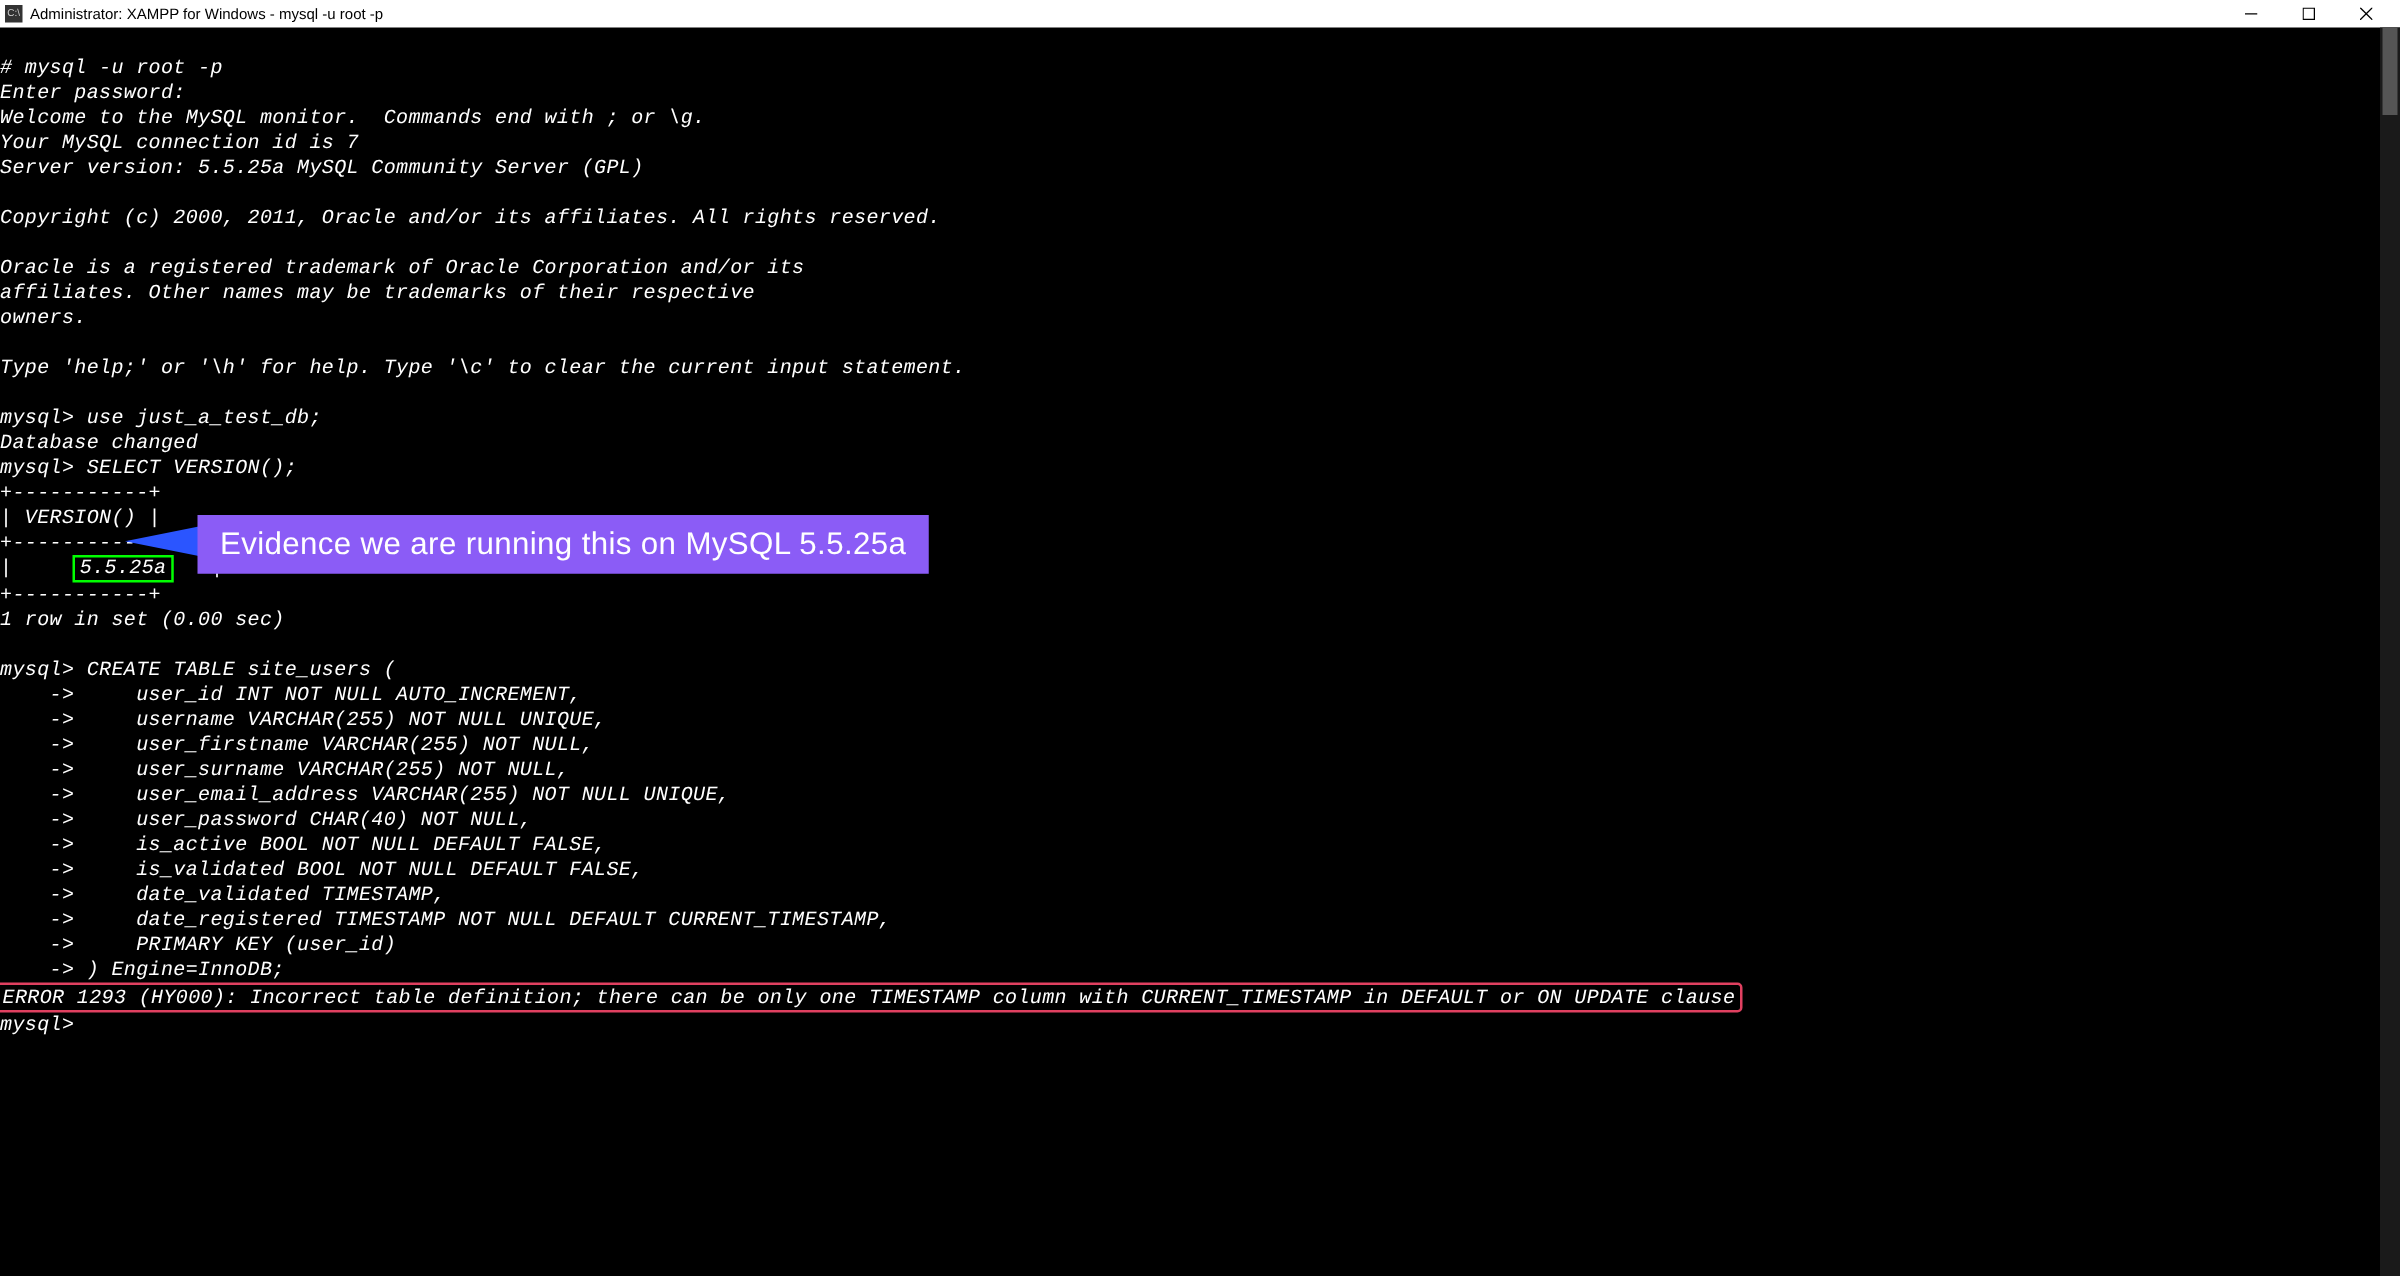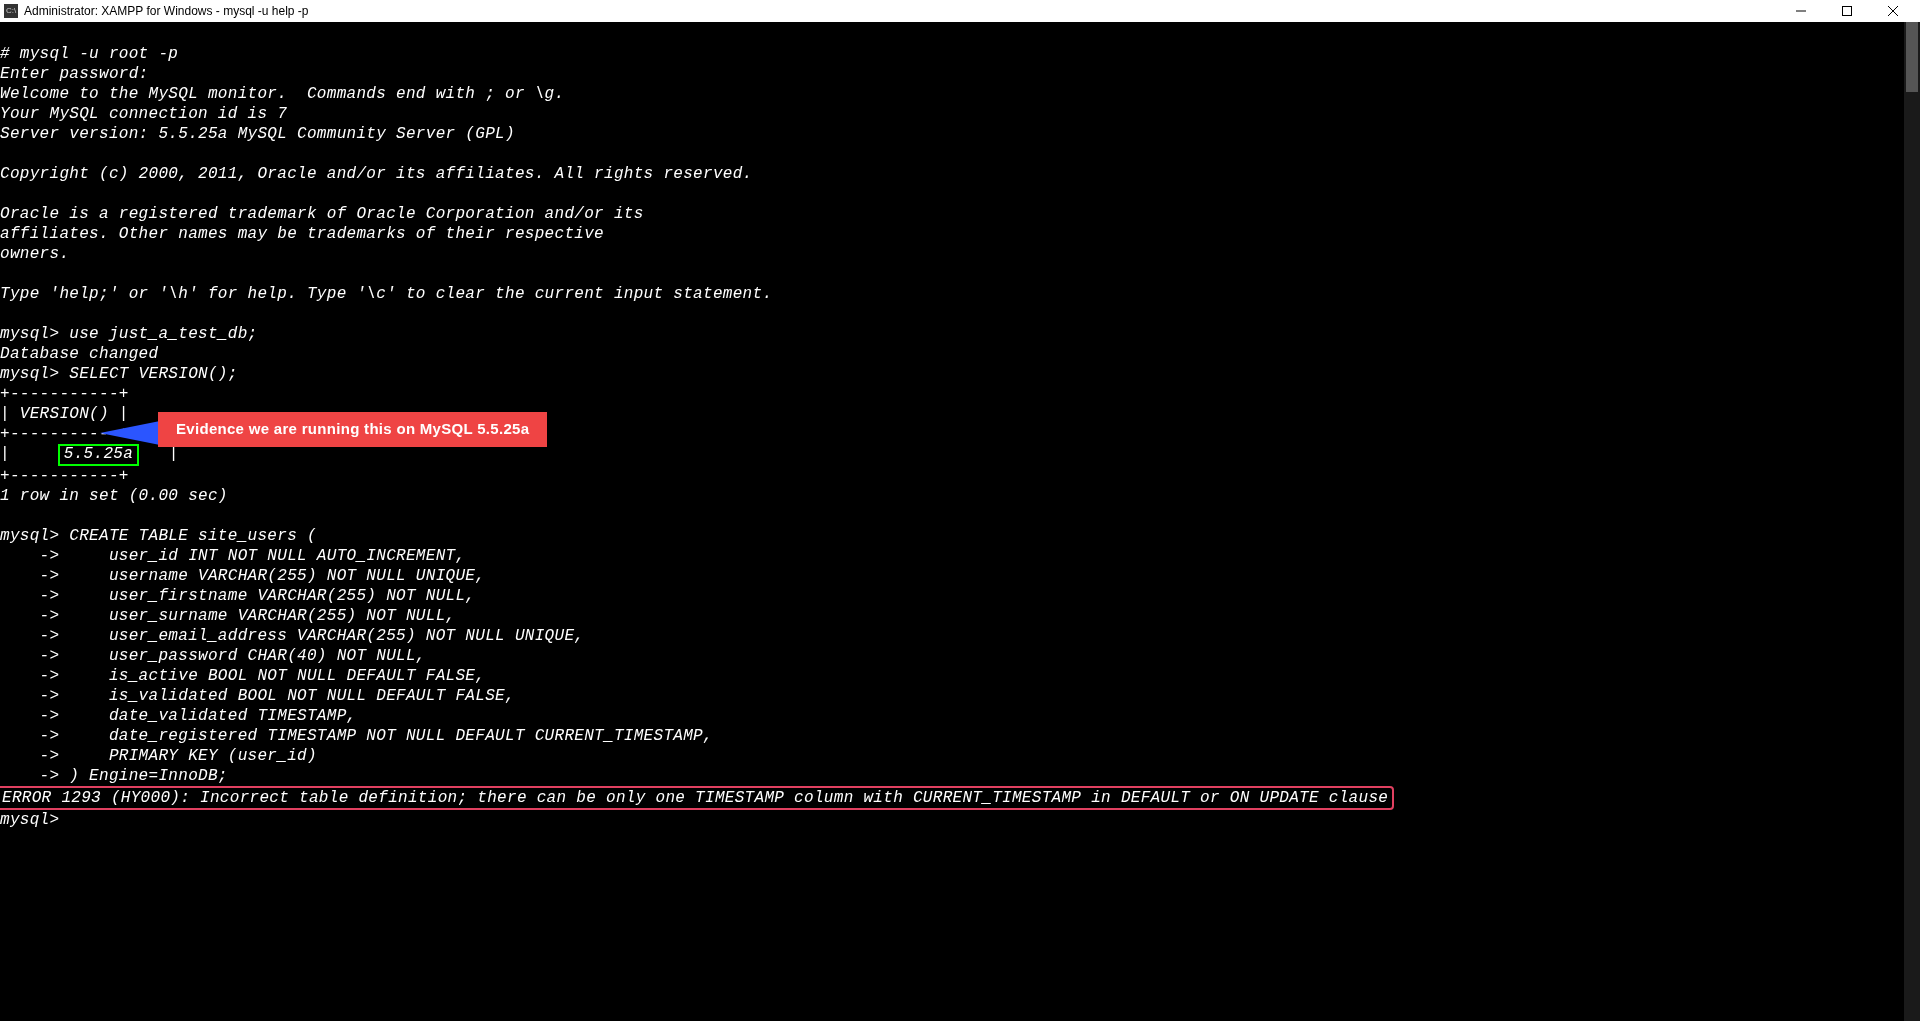--- a/index.html
+++ b/index.html
@@ -56,25 +56,25 @@
   .line { white-space: pre; font-style: italic; }
   .version-highlight {
     border: 2px solid #0f0;
     padding: 0 4px;
     display: inline-block;
     line-height: 1.1;
     margin-left: 38px;
   }
   .callout {
     position: absolute;
-    background: #ef4444;
+    background: #8b5cf6;
     color: #fff;
     font-family: Arial, sans-serif;
-    font-size: 15px;
-    font-weight: 700;
+    font-size: 25px;
+    font-weight: 400;
     padding: 8px 18px;
     display: inline-block;
   }
   .callout-pointer {
     position: absolute;
     width: 0;
     height: 0;
     border-top: 12px solid transparent;
     border-bottom: 12px solid transparent;
     border-right: 60px solid #2b55ff;
@@ -101,21 +101,21 @@
     top: 0;
     height: 70px;
     background: #555;
   }
 </style>
 </head>
 <body>
 
 <div class="titlebar">
   <span class="titlebar-icon">C:\</span>
-  <span class="titlebar-title">Administrator:  XAMPP for Windows - mysql  -u help -p</span>
+  <span class="titlebar-title">Administrator:  XAMPP for Windows - mysql  -u root -p</span>
   <div class="titlebar-controls">
     <div class="titlebar-btn">
       <svg viewBox="0 0 10 10">
           <line x1="0" y1="5" x2="10" y2="5" stroke="#000" stroke-width="1"></line>
         </svg>
     </div>
     <div class="titlebar-btn">
       <svg viewBox="0 0 10 10">
           <rect x="0.5" y="0.5" width="9" height="9" fill="none" stroke="#000" stroke-width="1"></rect>
         </svg>

